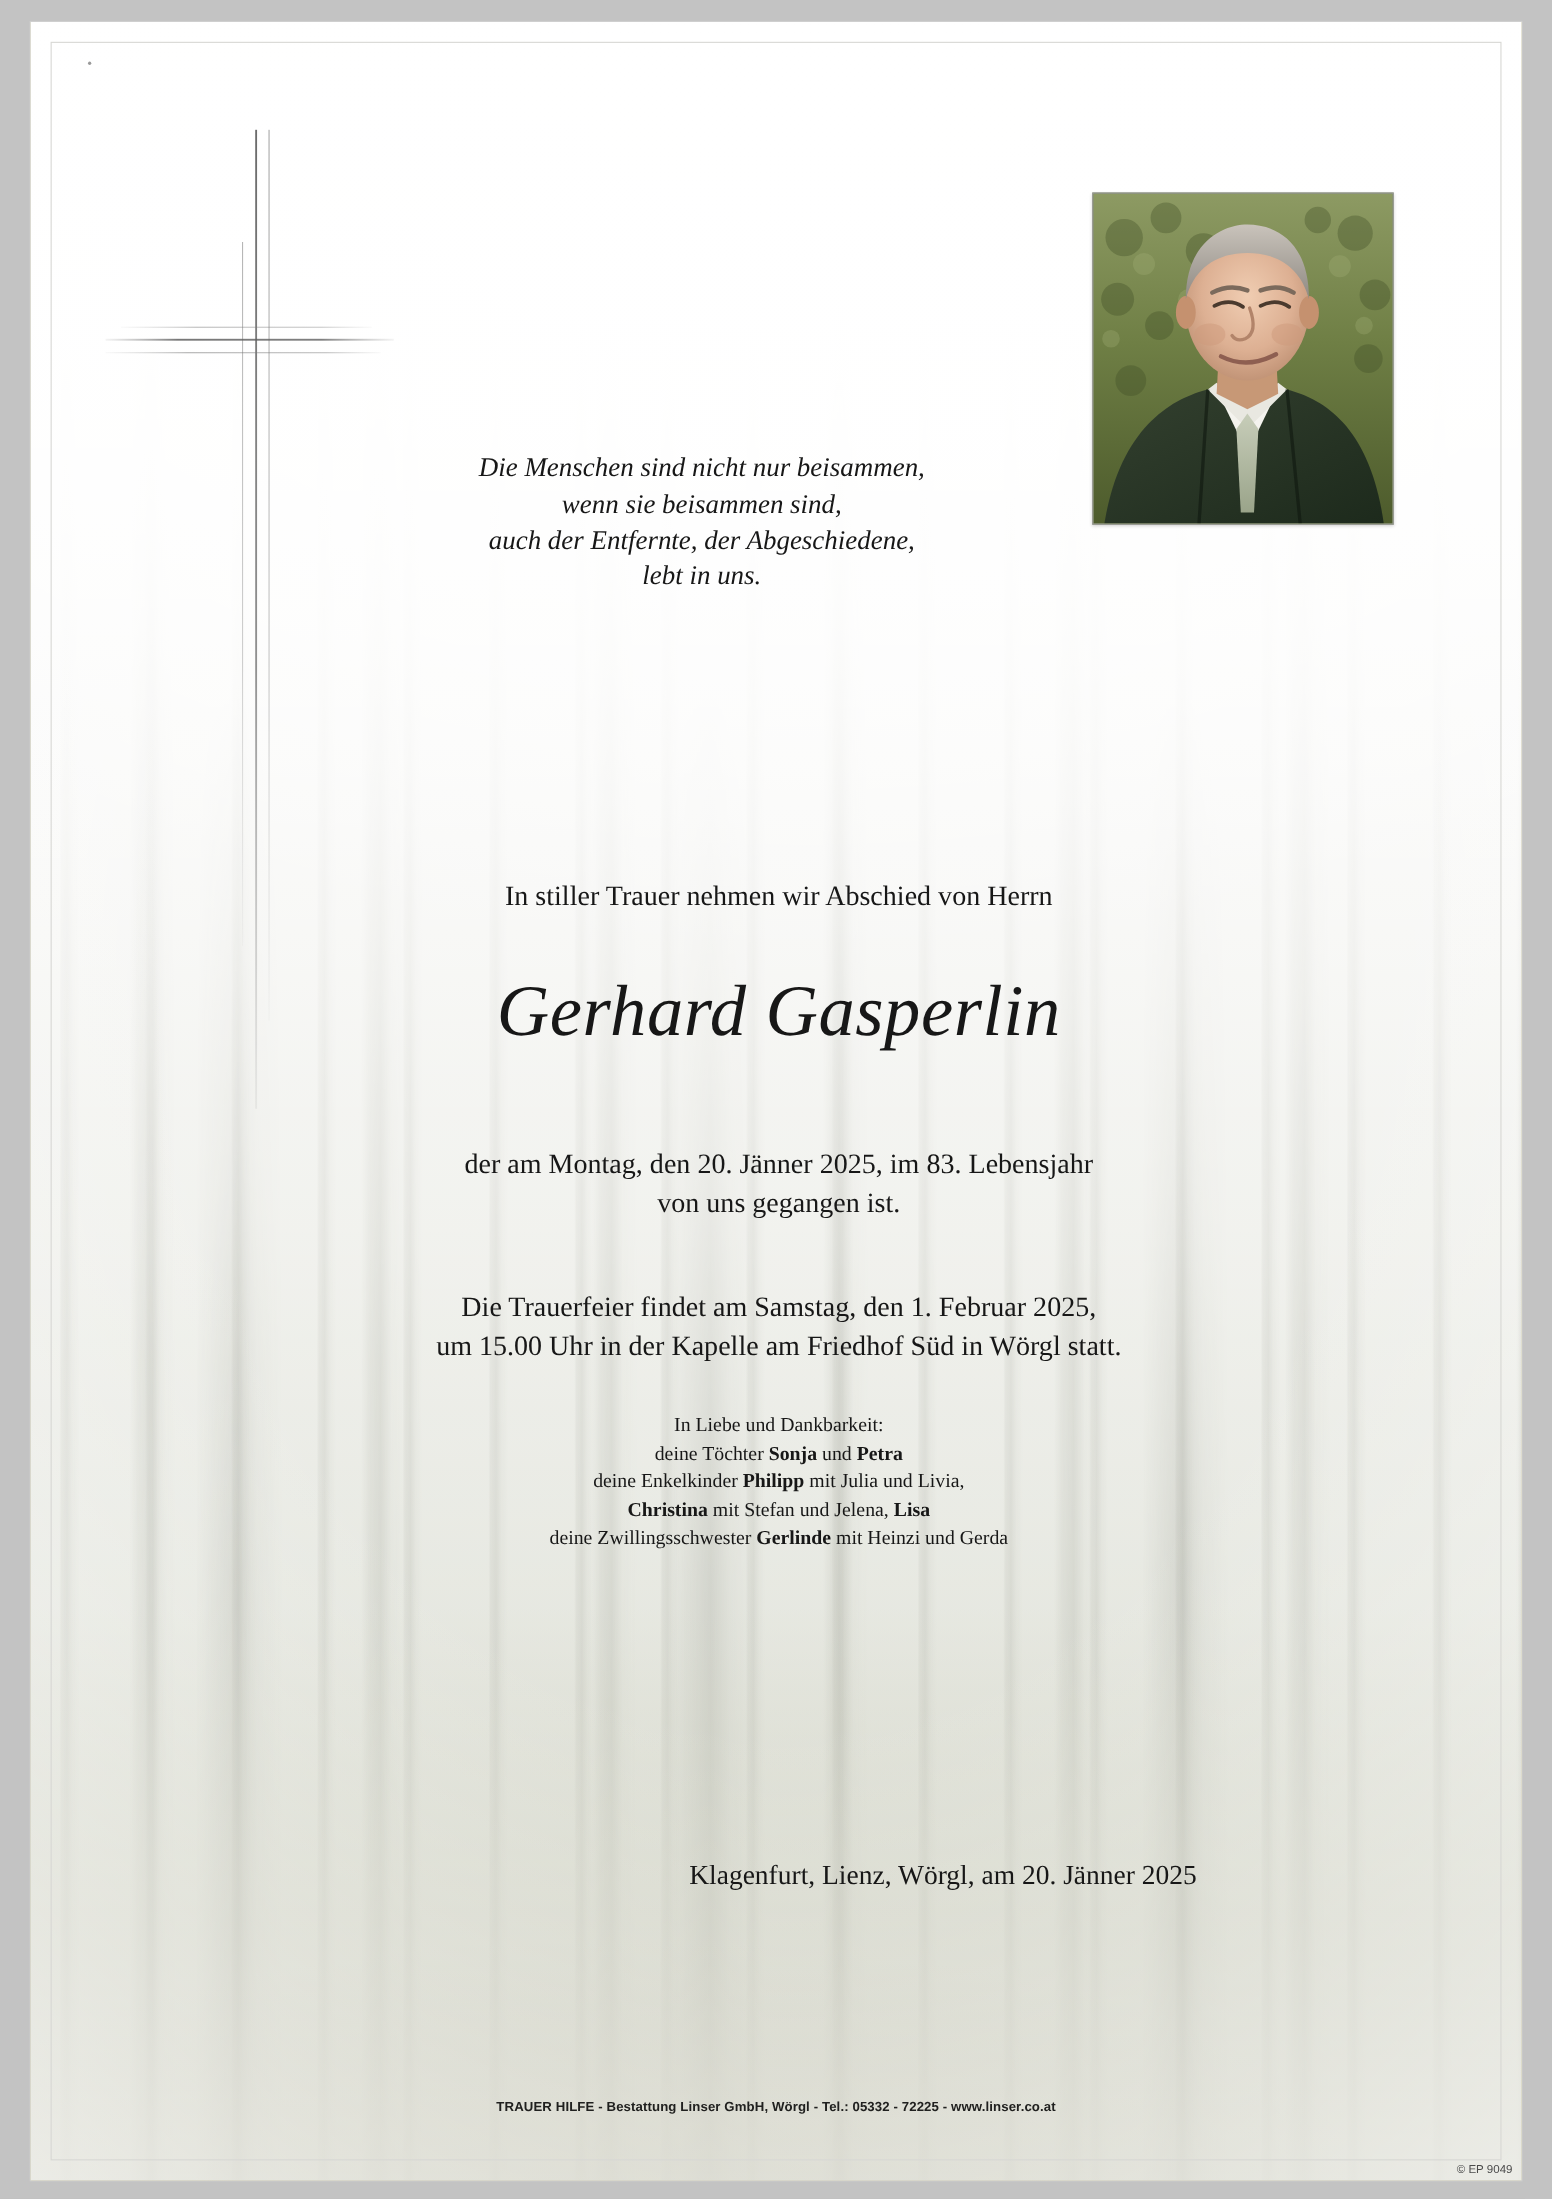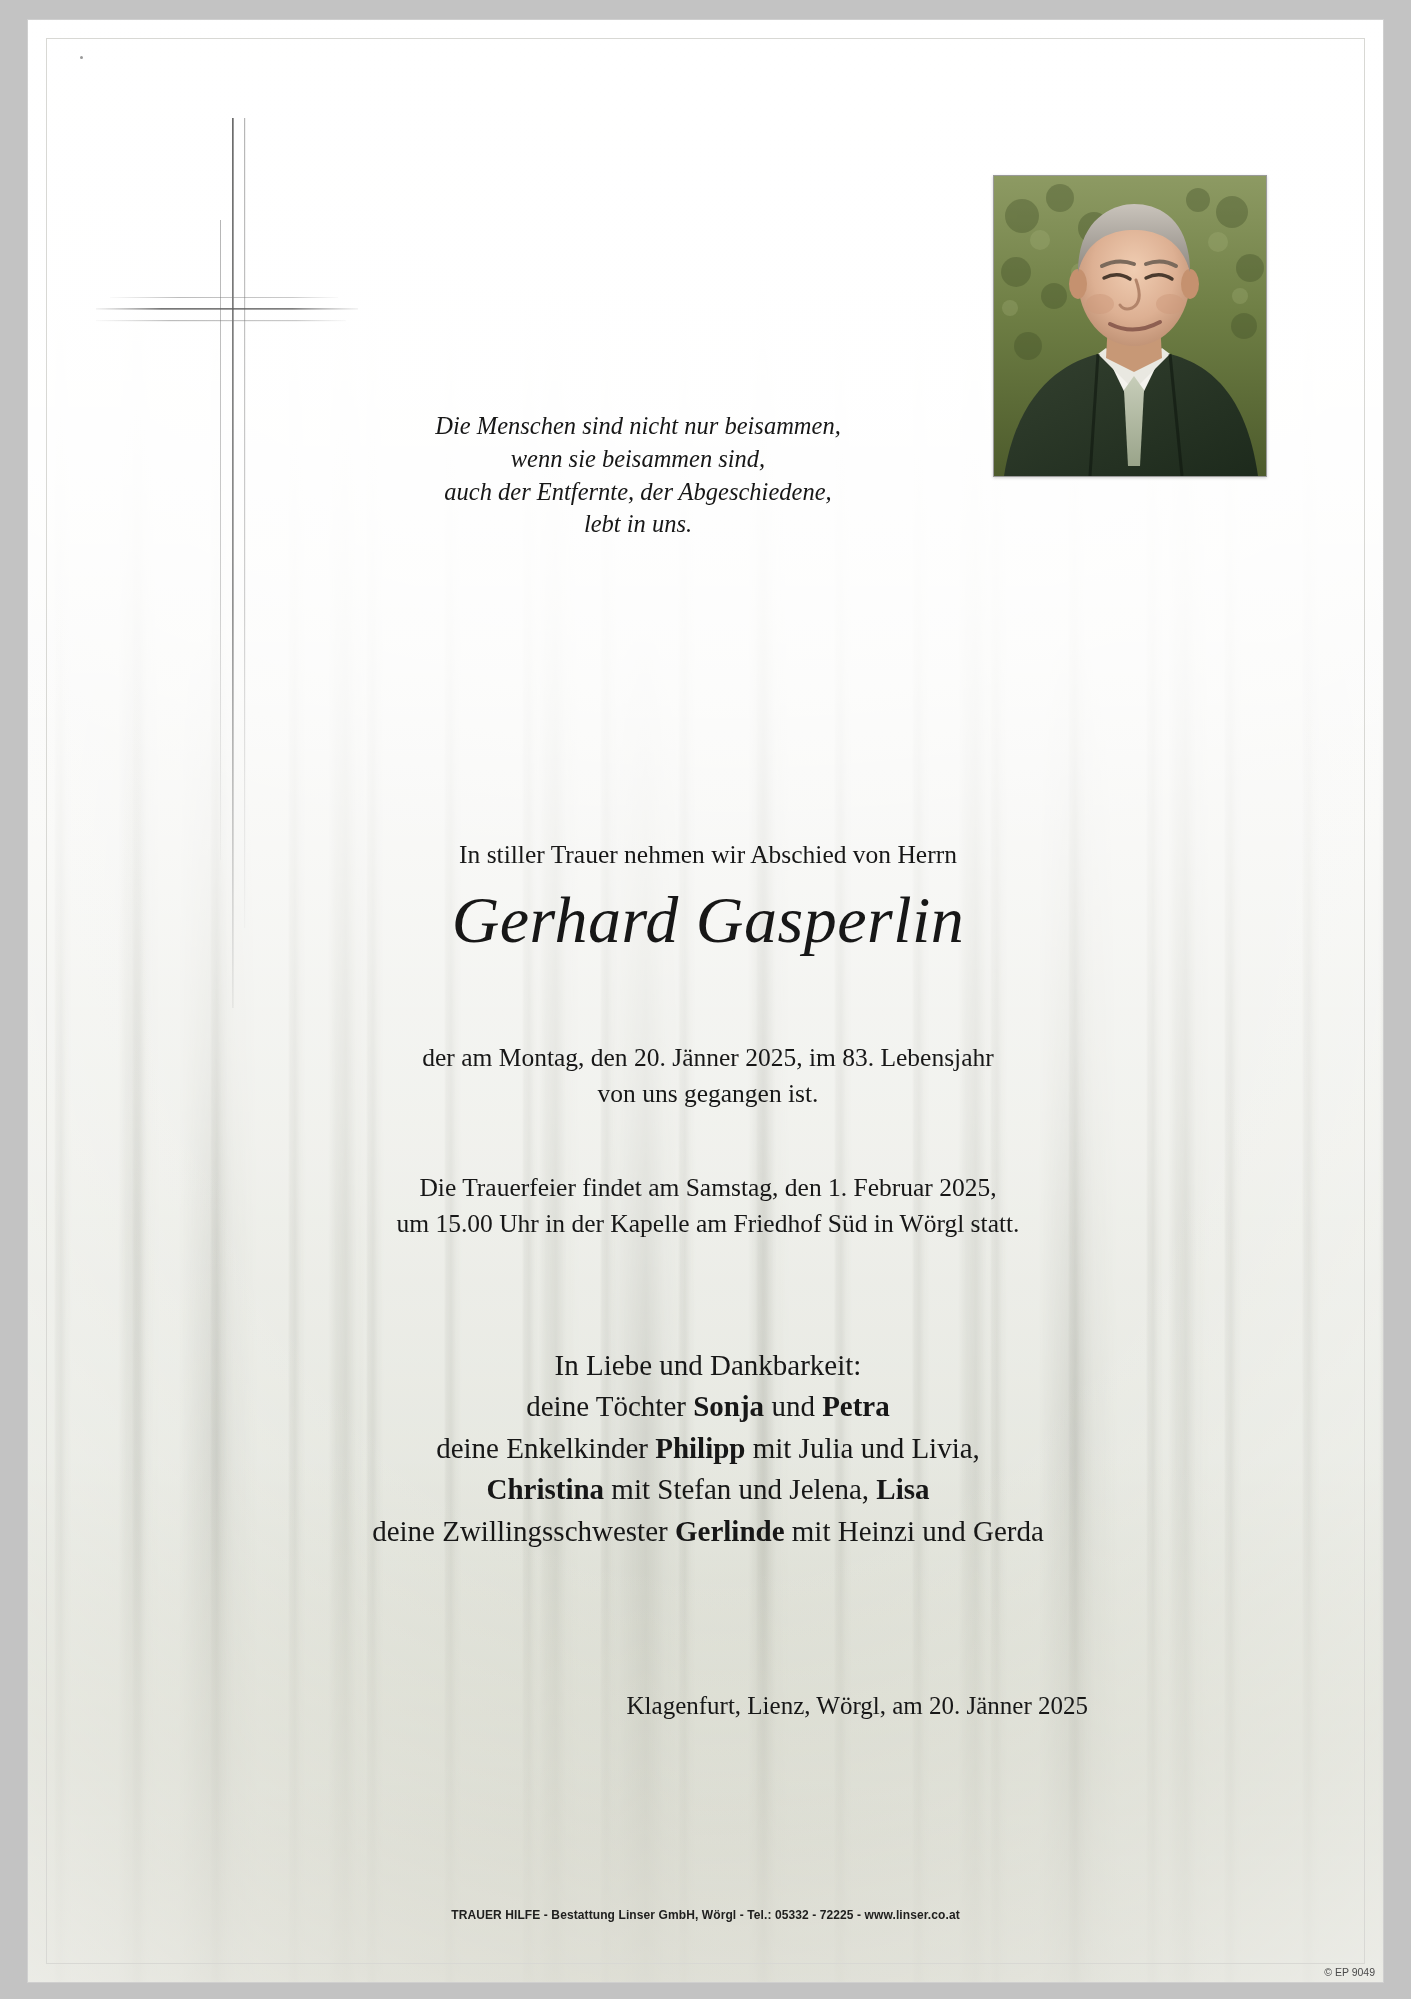--- a/index.html
+++ b/index.html
@@ -171,21 +171,20 @@
     margin-top: 1px;
   }
 
   .intro {
     position: absolute;
     left: 300px;
     top: 780px;
     width: 760px;
     text-align: center;
     font-size: 25.5px;
-    margin-top: 40px;
   }
 
   .name {
     position: absolute;
     left: 240px;
     top: 862px;
     width: 880px;
     text-align: center;
     font-size: 66px;
     font-style: italic;
@@ -209,24 +208,24 @@
     top: 1150px;
     width: 820px;
     text-align: center;
     font-size: 25.5px;
     line-height: 1.42;
   }
 
   .family {
     position: absolute;
     left: 260px;
-    top: 1325px;
+    top: 1263px;
     width: 840px;
     text-align: center;
-    font-size: 29px;
+    font-size: 18px;
     line-height: 1.43;
   }
   .family b { font-weight: bold; }
 
   .place-date {
     position: absolute;
     left: 300px;
     top: 1672px;
     width: 760px;
     text-align: right;

